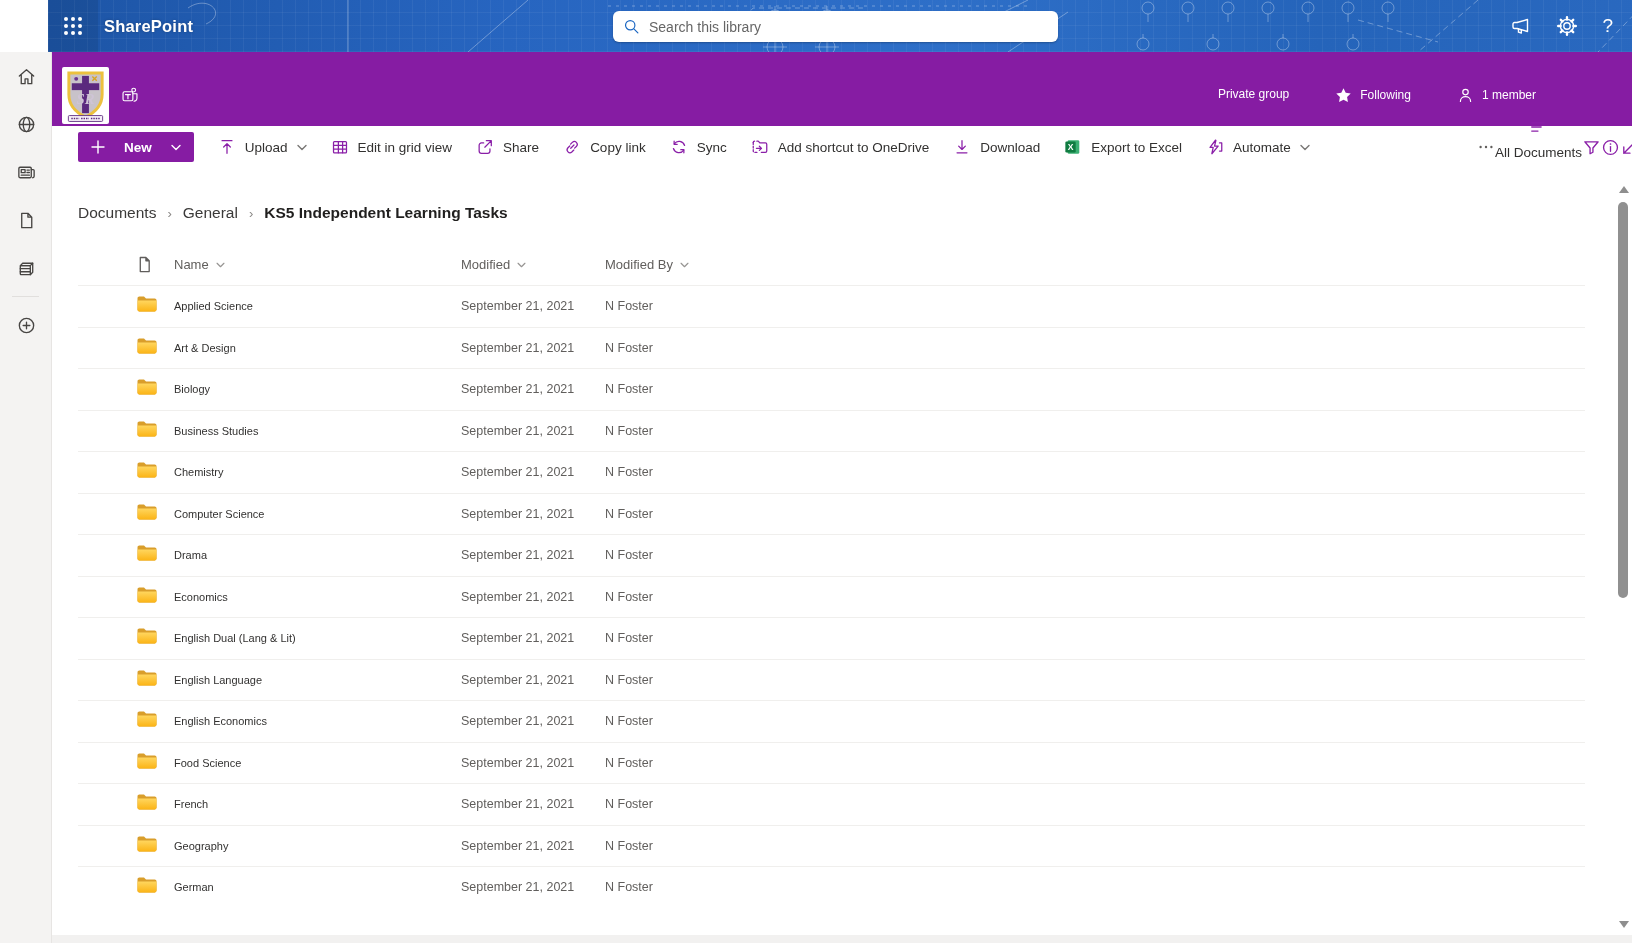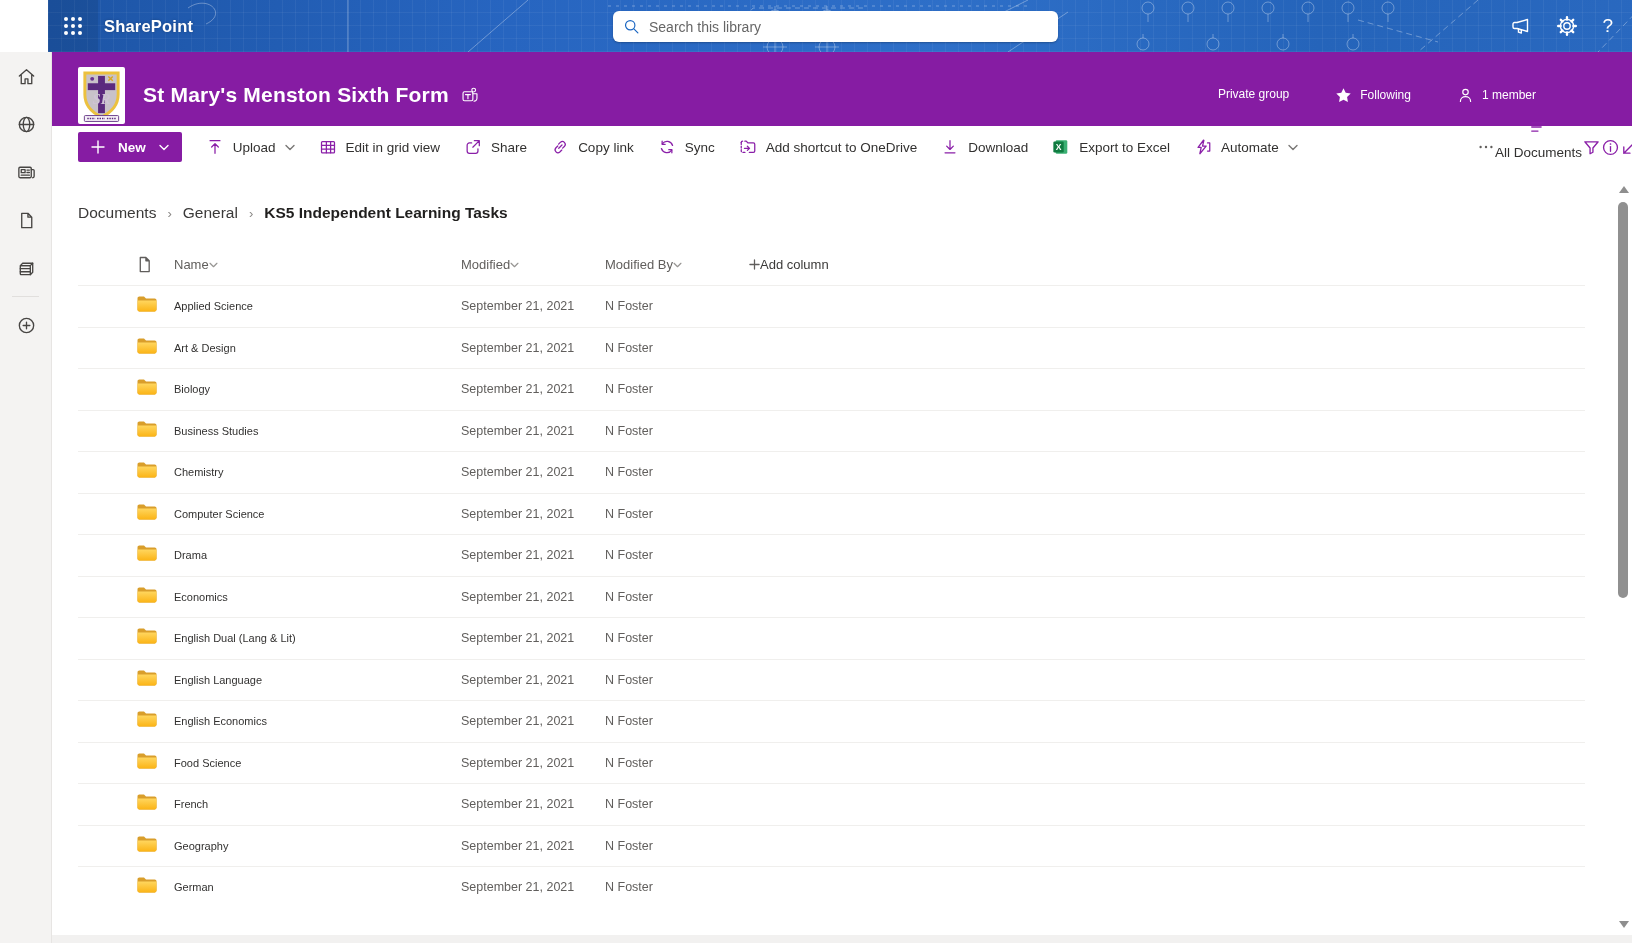--- a/index.html
+++ b/index.html
@@ -40,33 +40,33 @@
 
   
   .left-rail{ position:absolute; top:52px; left:0; width:52px; bottom:0; background:#f4f3f2;
     border-right:1px solid #e7e5e3; z-index:4; }
   .rail-btn{ width:52px; height:48px; display:flex; align-items:center; justify-content:center;
     cursor:pointer; color:#474543; }
   .rail-div{ height:1px; background:#e1dfdd; margin:4px 12px; }
 
   
   .site-header{ position:absolute; top:52px; left:52px; right:0; height:86px; background:var(--theme);
-    display:flex; align-items:center; padding:0 96px 0 26px; }
+    display:flex; align-items:center; padding:0 96px 0 10px; }
   .site-logo{ width:47px; height:57px; flex:0 0 auto; cursor:pointer; }
   .site-title{ color:#fff; font-size:21px; font-weight:700; margin-left:18px; cursor:pointer; letter-spacing:.2px; }
   .teams-ic{ margin-left:12px; color:#fff; display:flex; }
   .hdr-right{ margin-left:auto; display:flex; align-items:flex-start; gap:46px; color:#fff; font-size:12px; }
   .hdr-item{ display:flex; align-items:center; gap:8px; white-space:nowrap; }
   .hdr-item.clickable{ cursor:pointer; }
 
   
   .cmd-bar{ position:absolute; top:126px; left:52px; right:0; height:42px; background:#fff;
     display:flex; align-items:center; padding-left:26px; }
   .new-btn{ background:var(--theme); color:#fff; border:none; height:30px; border-radius:2px;
-    display:flex; align-items:center; gap:13px; padding:4px 13px; font-size:13.5px; font-weight:700;
+    display:flex; align-items:center; gap:19px; padding:4px 13px; font-size:13.5px; font-weight:700;
     cursor:pointer; font-family:"Liberation Sans", sans-serif; }
   .cmd{ display:flex; align-items:center; gap:9px; margin-left:24px; cursor:pointer; font-size:13.5px;
     color:var(--text-main); white-space:nowrap; }
   .cmd svg.ic{ stroke:var(--icon-purple); }
   .chev{ stroke:#797775 !important; }
   .cmd-right{ margin-left:auto; display:flex; align-items:center; }
   .cmd-right .cmd{ margin-left:0; }
   .cmd-right > *{ margin-left:28px;flex-direction:column; }
   .diag-cut{ margin-right:-7px; }
 
@@ -74,21 +74,21 @@
   .content{ position:absolute; top:168px; left:52px; right:0; bottom:0; background:#fff; }
   .breadcrumb{ margin:36px 0 0 26px; display:flex; align-items:center; gap:11px;
     font-size:15.5px; color:#3b3a39; }
   .crumb{ cursor:pointer; }
   .crumb-sep{ color:#8a8886; font-size:13px; }
   .crumb-current{ font-weight:700; color:#201f1e; }
 
   .grid-row{ display:grid; grid-template-columns:37px 287px 144px 144px auto;
     align-items:center; margin:0 47px 0 26px; padding-left:59px; height:41.5px; }
   .tbl-head{ margin-top:22px; height:41px; }
-  .hcell{ display:flex; align-items:center; font-size:13px; color:var(--text-sub); cursor:pointer; }
+  .hcell{ display:flex; align-items:center; gap:7px; font-size:13px; color:var(--text-sub); cursor:pointer; }
   .hcell .chev-s{ stroke:#979593; }
   .addcol{ color:#3b3a39; }
   .file-list .grid-row{ border-top:1px solid #f0efed; cursor:pointer; }
   .cell-name{ font-size:11px; color:var(--text-main); cursor:pointer; }
   .cell-dim{ font-size:12.5px; color:var(--text-sub); }
 
   
   .vscroll{ position:absolute; right:1px; top:178px; bottom:9px; width:15px; }
   .scroll-arrow{ position:absolute; left:0; width:15px; height:15px; display:flex; align-items:center;
     justify-content:center; cursor:pointer; }
@@ -262,21 +262,20 @@
       <path d="M7 6 h34 v22 c0 11.5 -7.5 18.5 -17 23 C14.5 46.5 7 39.5 7 28 Z" fill="#c8c2c9" stroke="#ecc13e" stroke-width="3"></path>
       <path d="M31 9.5 l4.5 4.5 M35.5 9.5 L31 14" stroke="#d9a520" stroke-width="1.4"></path>
       <circle cx="14.5" cy="12" r="2" fill="#6b3390"></circle>
       <rect x="20.5" y="9" width="7" height="38" fill="#5b2a7e"></rect>
       <rect x="10" y="16.5" width="28" height="7" fill="#5b2a7e"></rect>
       <text x="24" y="38" text-anchor="middle" font-size="15" font-family="Liberation Serif, serif" font-style="italic" font-weight="bold" fill="#cfc4d6">SR</text>
       <rect x="6.5" y="49.5" width="35" height="6" rx="1" fill="#f6f1f8" stroke="#5b2a7e" stroke-width="0.9"></rect>
       <path d="M9.5 52.5 h8 M19.5 52.5 h8 M29.5 52.5 h9" stroke="#5b2a7e" stroke-width="1.6" stroke-dasharray="1.5 1"></path>
     </svg>
   </div>
-  <div class="site-title">St Mary's Menston Sixth Form</div>
   <div class="teams-ic">
     <svg class="ic" width="18" height="18" viewBox="0 0 22 22" stroke="#fff" stroke-width="1.5">
       <circle cx="15.5" cy="5" r="2.3"></circle>
       <rect x="2.5" y="7" width="12" height="11" rx="1.8"></rect>
       <path d="M5.5 10.5 h6 M8.5 10.5 v5"></path>
       <path d="M14.5 9.5 h5 v5.5 a3.5 3.5 0 0 1 -3.5 3.5"></path>
     </svg>
   </div>
   <div class="hdr-right">
     <div class="hdr-item">
@@ -456,26 +455,20 @@
       <svg class="ic chev-s" width="9" height="6" viewBox="0 0 10 7">
           <path d="M1 1.5 L5 5.5 L9 1.5"></path>
         </svg>
     </div>
     <div class="hcell">
       <span>Modified By</span>
       <svg class="ic chev-s" width="9" height="6" viewBox="0 0 10 7">
           <path d="M1 1.5 L5 5.5 L9 1.5"></path>
         </svg>
     </div>
-    <div class="hcell addcol">
-      <svg class="ic" width="11" height="11" viewBox="0 0 12 12" stroke="#605e5c">
-          <path d="M6 1 v10 M1 6 h10"></path>
-        </svg>
-      <span>Add column</span>
-    </div>
   </div>
 
   <div class="file-list">
   <div class="grid-row">
     <div>
       <svg width="20" height="16" viewBox="0 0 20 16">
         <path d="M0.5 2.4 C0.5 1.4 1.3 0.6 2.3 0.6 H7 l2 2 h8.7 c1 0 1.8 .8 1.8 1.8 v9.2 c0 1 -.8 1.8 -1.8 1.8 H2.3 c-1 0 -1.8 -.8 -1.8 -1.8 Z" fill="#d99e2b"></path>
         <path d="M0.5 4.6 h19 v9 c0 1 -.8 1.8 -1.8 1.8 H2.3 c-1 0 -1.8 -.8 -1.8 -1.8 Z" fill="url(#fgrad)"></path>
       </svg>
     </div>

